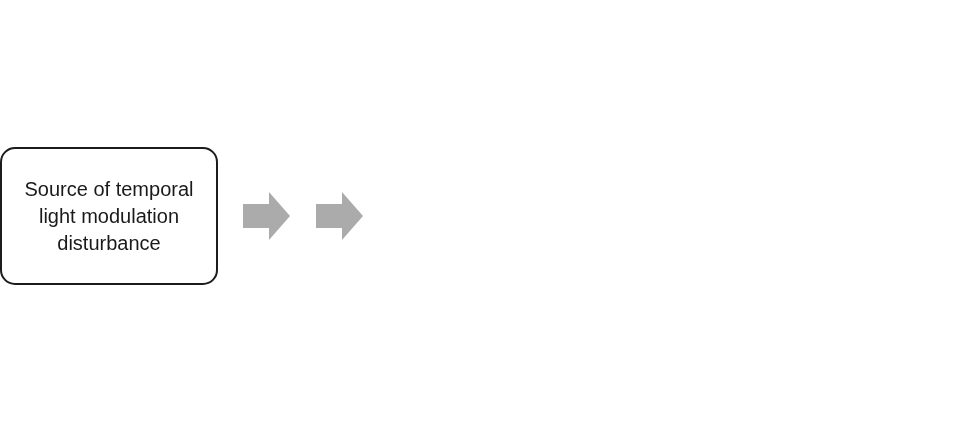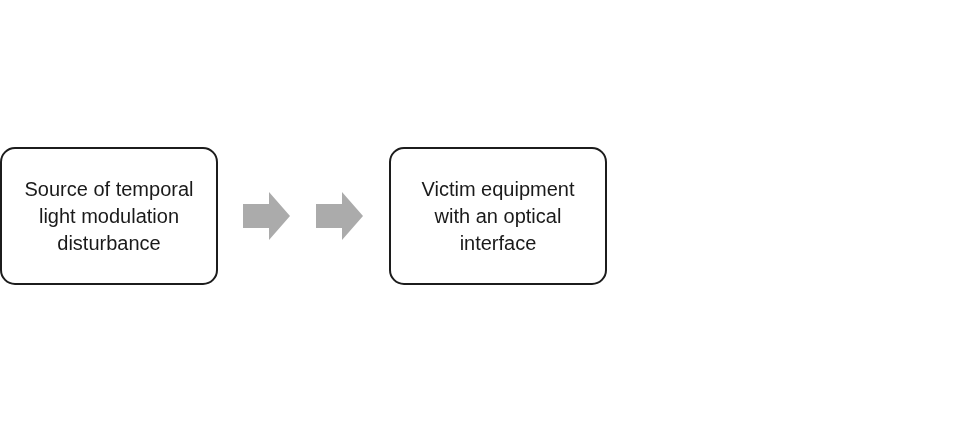--- a/index.html
+++ b/index.html
@@ -72,20 +72,15 @@
 
     <svg class="flow-arrow" viewBox="0 0 48 50" aria-hidden="true">
       <polygon points="0,13 26,13 26,1 47,25 26,49 26,37 0,37"></polygon>
     </svg>
 
 
     <svg class="flow-arrow" viewBox="0 0 48 50" aria-hidden="true">
       <polygon points="0,13 26,13 26,1 47,25 26,49 26,37 0,37"></polygon>
     </svg>
 
-    <div class="flow-node">
-      <div class="node-label">Victim equipment
-with an optical
-interface</div>
-    </div>
 
   </div>
 </div>
 
 </body></html>

